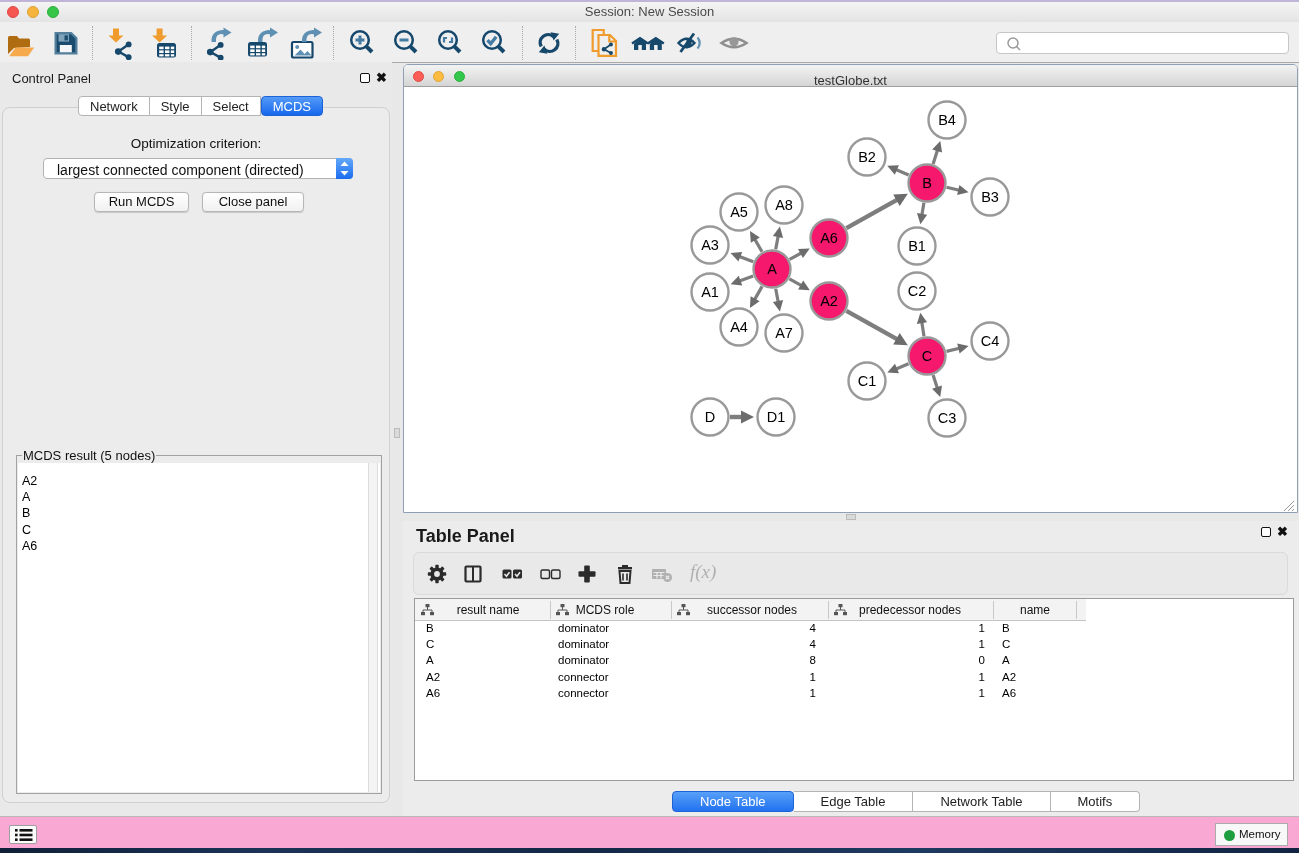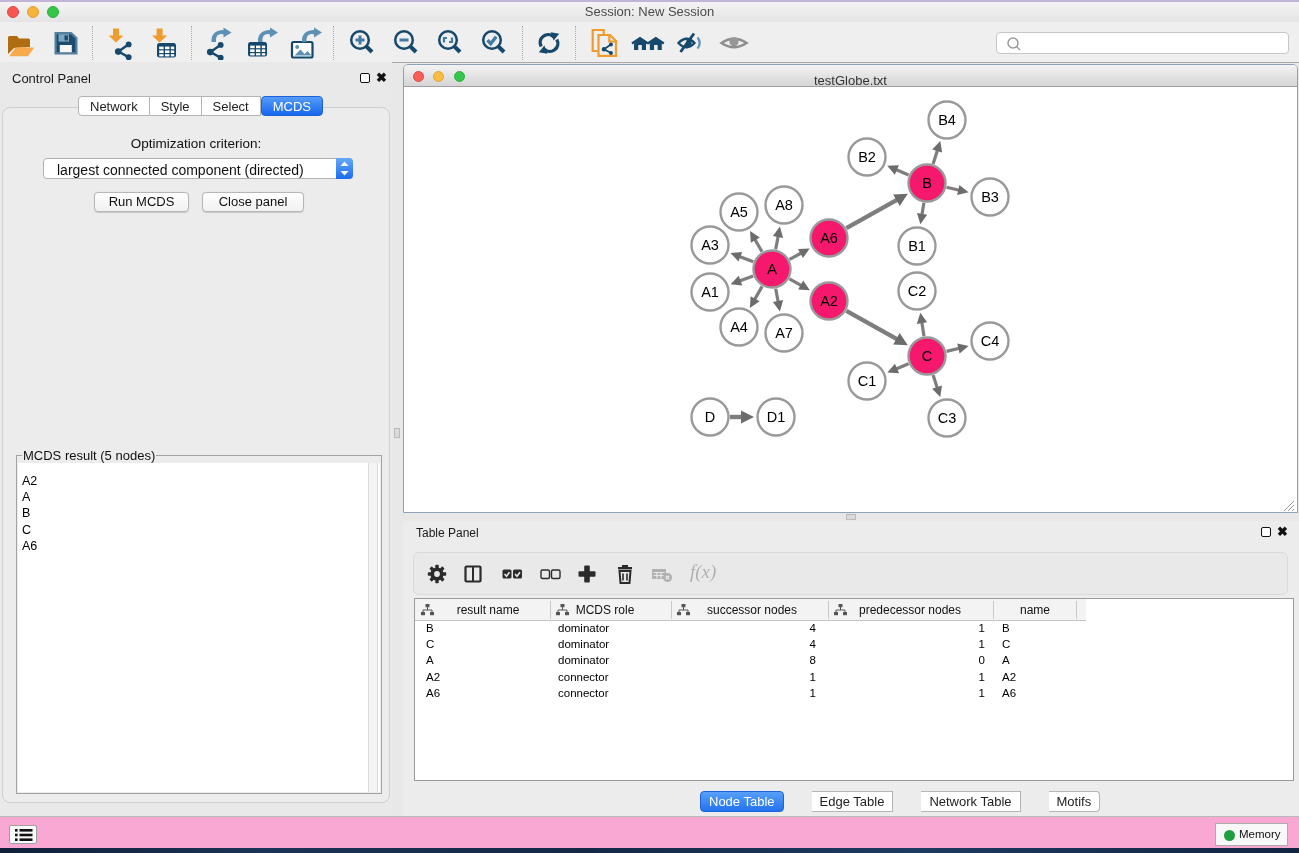--- a/index.html
+++ b/index.html
@@ -54,29 +54,29 @@
 #netcanvas { position:absolute; left:0; top:22px; width:893px; height:425px; background:#fff;text-align:center; }
 #grip { position:absolute; right:2px; bottom:2px; width:12px; height:12px; }
 
 
 #hsplit { left:403px; top:513px; width:896px; height:8px; background:#e8e8e8; }
 #hhandle { position:absolute; left:443px; top:1px; width:10px; height:6px; background:#dadada; border:1px solid #bbb; }
 #vhandle { left:394px; top:428px; width:6px; height:10px; background:#dadada; border:1px solid #bbb; }
 
 
 #tpanel { left:403px; top:521px; width:896px; height:295px; background:#ececec; }
-#tpanel h1 { position:absolute; left:13px; top:5px; font-size:12px; font-weight:normal; color:#1a1a1a; }
+#tpanel h1 { position:absolute; left:13px; top:5px; font-size:18px; font-weight:bold; color:#1a1a1a; }
 #ttoolbar { position:absolute; left:10px; top:31px; width:875px; height:43px; background:#e9e9e9; border:1px solid #dadada; border-radius:6px; }
 #tablebox { position:absolute; left:11px; top:77px; width:880px; height:183px; background:#fff; border:1px solid #9b9b9b; }
 #thead { position:absolute; left:0; top:0; width:671px; height:22px; background:#f3f3f3; border-bottom:1px solid #c4c4c4; }
 .hsep { position:absolute; top:2px; width:1px; height:18px; background:#c9c9c9; }
 .hlabel { position:absolute; top:4px; font-size:12px; color:#111; }
 .row { position:absolute; font-size:11.5px; color:#000; }
 #btabs { position:absolute; left:269px; top:270px; height:21px; display:flex; }
-.btab { height:21px; line-height:20px; font-size:13px; color:#222; background:#fff; border:1px solid #b4b4b4; border-left:none; padding:0 8px;margin-left:28px; }
+.btab { height:21px; line-height:20px; font-size:13px; color:#222; background:#fff; border:1px solid #b4b4b4; border-left:none; padding:0 27px; }
 .btab.first { border-left:1px solid #b4b4b4; border-radius:4px 0 0 4px; }
 .btab.last { border-radius:0 4px 4px 0; }
 .btab.sel { background:linear-gradient(#58a0f8,#2272f0); color:#fff; border:1px solid #1b63d6; border-radius:4px; }
 
 
 #statusbar { left:0; top:816px; width:1299px; height:32px; background:#f9a8d4; border-top:1px solid #b8b8b8; }
 #listbtn { position:absolute; left:9px; top:8px; width:28px; height:19px; background:#fbfbfb; border:1px solid #9f9f9f; border-radius:2px; }
 #membtn { position:absolute; left:1215px; top:6px; width:73px; height:23px; background:#f8f8f8; border:1px solid #ababab; font-size:11.5px; color:#111; }
 #memdot { position:absolute; left:8px; top:6px; width:11px; height:11px; border-radius:50%; background:#1e9e3e; }
 #desktop { left:0; top:848px; width:1299px; height:5px; background:linear-gradient(90deg,#0f1f38,#1b3356 20%,#142846 45%,#1d3a60 70%,#122442); }

